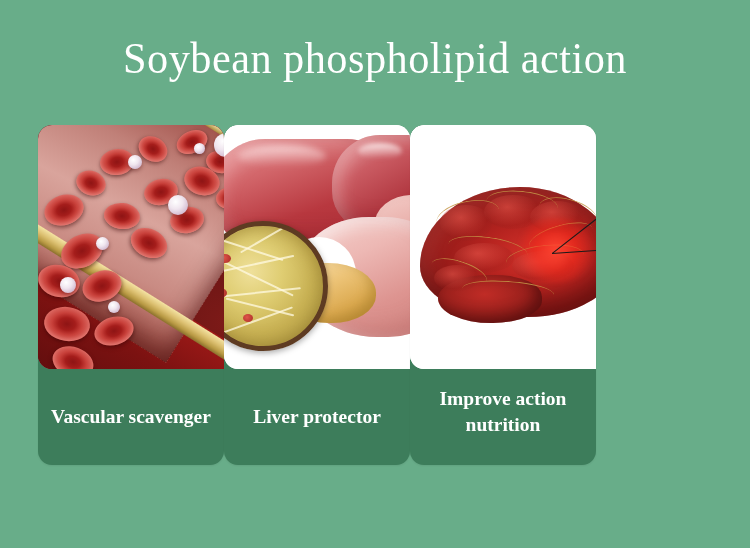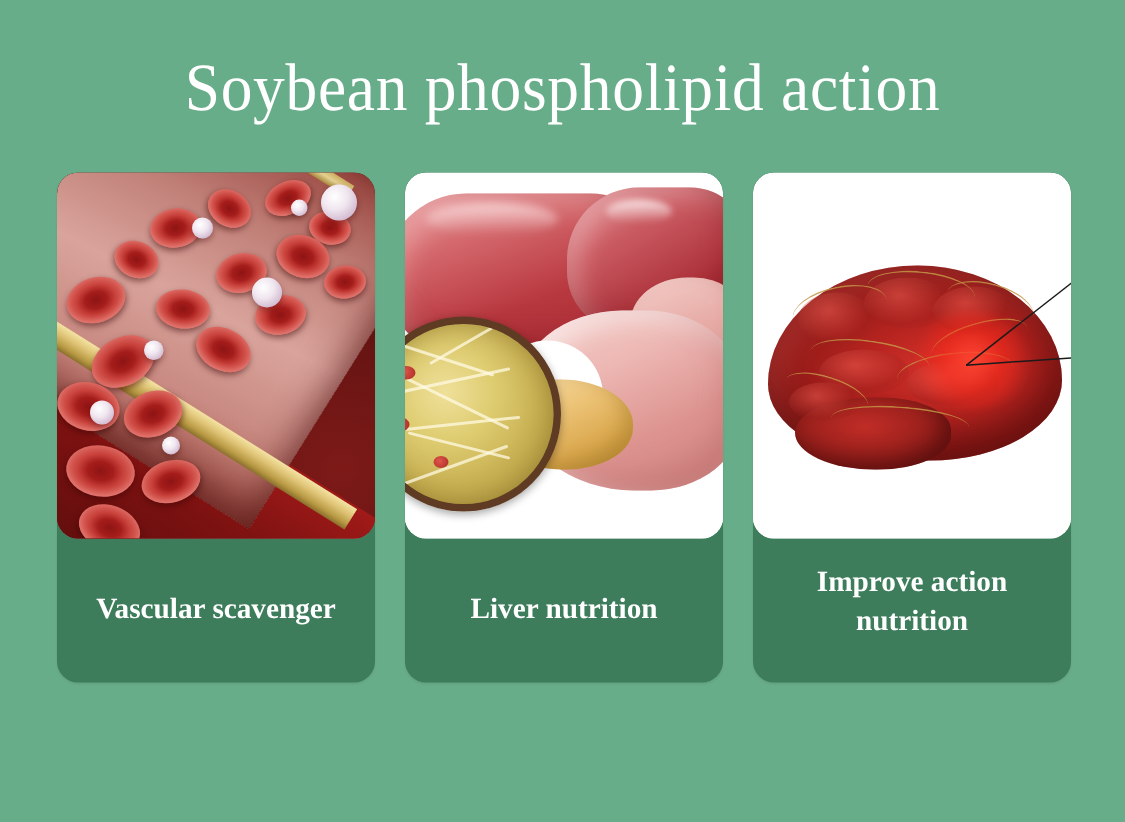--- a/index.html
+++ b/index.html
@@ -35,22 +35,22 @@
     letter-spacing: 0.5px;
     line-height: 56px;
     white-space: nowrap;
     transform: scaleX(0.94);
   }
 
   
   .cards {
     position: absolute;
     left: 38px;
-    top: 115px;
-    width: 676px;
+    top: 125px;
+    width: 558px;
     height: 340px;
     display: flex;
     justify-content: space-between;
   }
 
   .card {
     position: relative;
     width: 212px;
     height: 340px;
     border-radius: 14px;
@@ -384,21 +384,21 @@
             <div class="fat-streak" style="left:6px;  top:66px; width:92px; transform:rotate(-6deg);"></div>
             <div class="fat-streak" style="left:22px; top:80px; width:70px; transform:rotate(14deg);"></div>
             <div class="fat-streak" style="left:12px; top:94px; width:80px; transform:rotate(-20deg);"></div>
             <div class="fat-streak" style="left:34px; top:12px; width:54px; transform:rotate(-30deg);"></div>
             <div class="fat-dot" style="left:16px; top:28px; width:12px; height:9px;"></div>
             <div class="fat-dot" style="left:10px; top:62px; width:14px; height:10px;"></div>
             <div class="fat-dot" style="left:40px; top:88px; width:10px; height:8px;"></div>
           </div>
         </div>
       </div>
-      <div class="card-caption">Liver nutrition</div>
+      <div class="card-caption">Liver protector</div>
     </div>
 
     <div class="card">
       <div class="card-media">
         <div class="brain-scene">
           <div class="brain-body"></div>
           <div class="cerebellum"></div>
 
           <div class="gyrus" style="left:30px;  top:80px;  width:52px; height:36px;"></div>
           <div class="gyrus" style="left:74px;  top:70px;  width:58px; height:34px;"></div>

